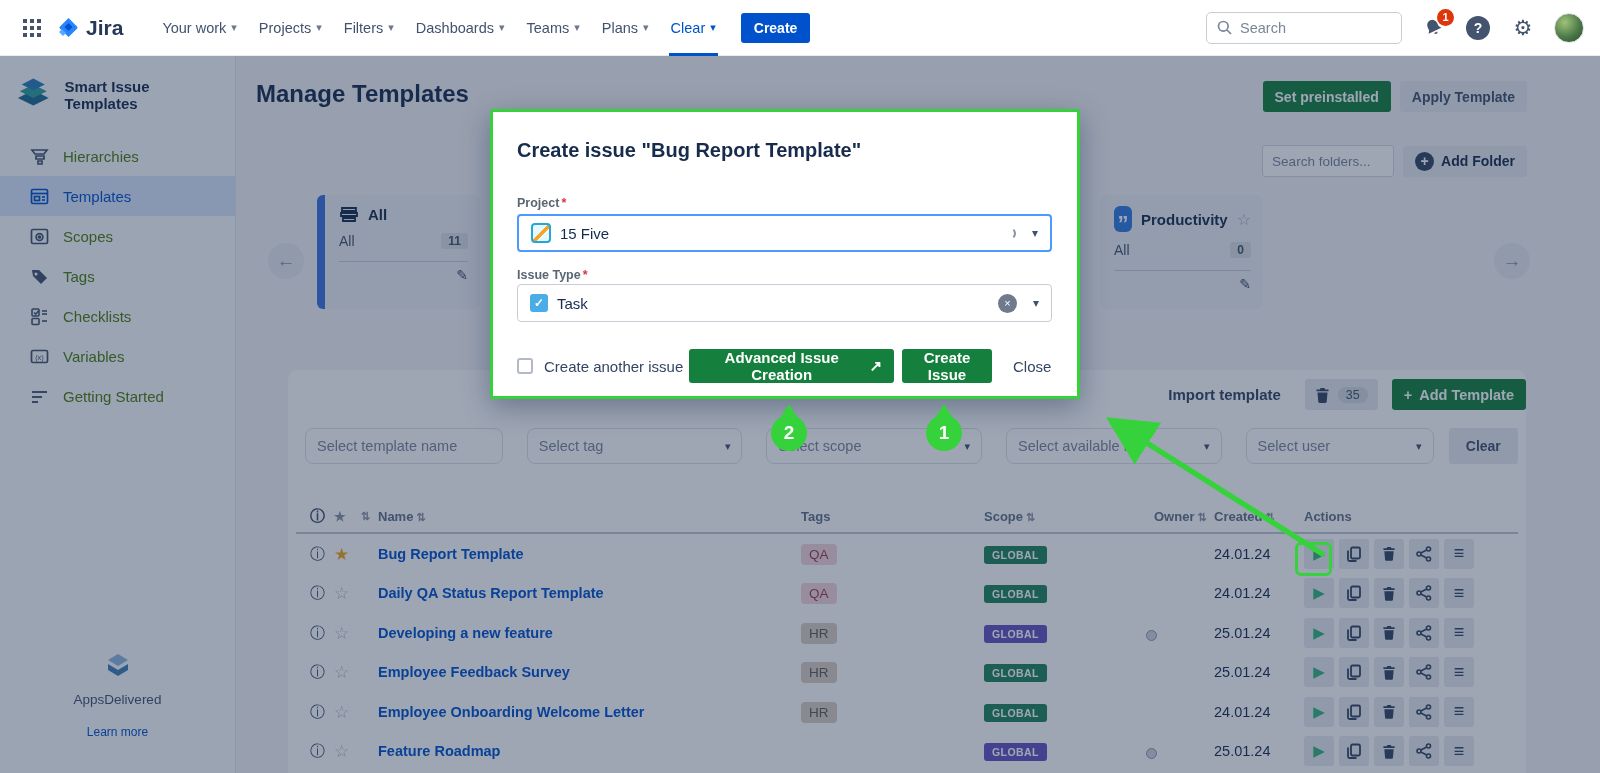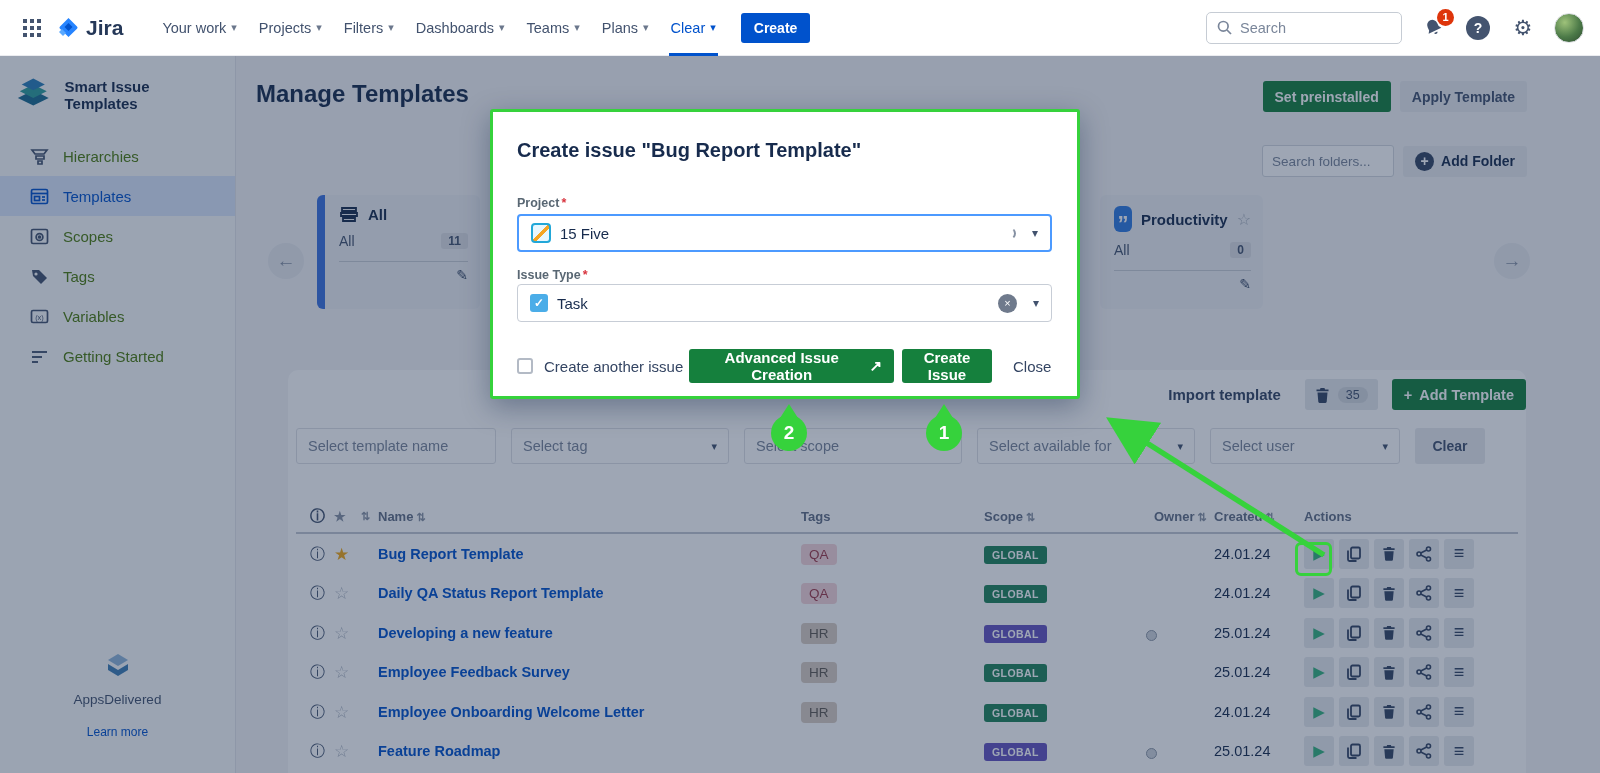--- a/index.html
+++ b/index.html
@@ -75,22 +75,22 @@
   .quote-icon { width:26px; height:26px; border-radius:6px; background:#2f7ae0; color:#fff; font-size:22px; font-weight:700;
     display:flex; align-items:center; justify-content:center; line-height:0; padding-top:10px; }
 
   
   .big-card { position:absolute; left:52px; top:314px; width:1238px; height:480px; background:#fff; border-radius:10px 10px 0 0; }
   .toolbar { position:absolute; top:9px; right:0; display:flex; align-items:center; gap:14px; }
   .toolbar-label { font-size:15px; font-weight:600; color:#344563; margin-right:10px; cursor:pointer; }
   .trash-btn { display:flex; align-items:center; gap:8px; background:#e5e8ec; border-radius:3px; height:31px; padding:0 10px; cursor:pointer; }
   .trash-count { background:#d3d7dd; border-radius:9px; padding:1px 8px; font-size:12.5px; color:#42526e; }
   .filters { position:absolute; top:58px; left:8px; right:8px; display:flex; gap:15px; }
-  .filter-box { height:36px; border:1.5px solid #dfe1e6; border-radius:3px; background:#fff; color:#7a869a; font-size:14.5px;
-    display:flex; align-items:center; justify-content:space-between; padding:0 11px; }
+  .filter-box { height:36px; border:1.5px solid #dfe1e6; border-radius:8px; background:#fff; color:#7a869a; font-size:14.5px;
+    display:flex; align-items:center; justify-content:space-between; padding:0 11px;margin-left:9px; }
   .filter-box .chev { color:#42526e; font-size:11px; }
   .f1{width:200px;} .f2{width:218px;} .f3{width:218px;} .f4{width:218px;} .f5{width:190px;}
   .clear-btn { width:70px; height:36px; }
 
   
   .table { position:absolute; top:130px; left:8px; right:8px; }
   .trow { position:relative; height:39.5px; }
   .thead { height:34px; color:#626f86; font-size:13px; font-weight:600; border-bottom:2px solid #c1c7d0; }
   .cell { position:absolute; top:50%; transform:translateY(-50%); white-space:nowrap; }
   .c-info{left:14px;} .c-star{left:38px;} .c-sort{left:62px;}
@@ -281,20 +281,33 @@
     </div>
     <div class="menu-item">
       <svg width="19" height="19" viewBox="0 0 19 19">
           <path fill="#44546f" d="M2 3 h7 l8 8 -6 6 -8 -8 Z"></path>
           <circle cx="6" cy="7" r="1.6" fill="#fafbfc"></circle>
         </svg>
       <span>Tags</span>
     </div>
     <div class="menu-item">
       <svg width="19" height="19" viewBox="0 0 19 19">
+          <g fill="none" stroke="#44546f" stroke-width="1.6">
+            <rect x="2" y="2" width="7" height="7" rx="1"></rect>
+            <path d="M4 5.5 l1.7 1.7 3 -3.4"></path>
+            <rect x="2" y="11.5" width="7" height="6" rx="1"></rect>
+            <line x1="12" y1="4" x2="17" y2="4"></line>
+            <line x1="12" y1="7" x2="17" y2="7"></line>
+            <line x1="12" y1="14" x2="17" y2="14"></line>
+          </g>
+        </svg>
+      <span>Checklists</span>
+    </div>
+    <div class="menu-item">
+      <svg width="19" height="19" viewBox="0 0 19 19">
           <rect x="1.5" y="3.5" width="16" height="12" rx="1.5" fill="none" stroke="#44546f" stroke-width="1.7"></rect>
           <text x="9.5" y="12.8" font-size="7.5" text-anchor="middle" fill="#44546f" font-family="Liberation Sans">(x)</text>
         </svg>
       <span>Variables</span>
     </div>
     <div class="menu-item">
       <svg width="19" height="19" viewBox="0 0 19 19">
           <g stroke="#44546f" stroke-width="1.9">
             <line x1="2" y1="5" x2="17" y2="5"></line>
             <line x1="2" y1="10" x2="12" y2="10"></line>

